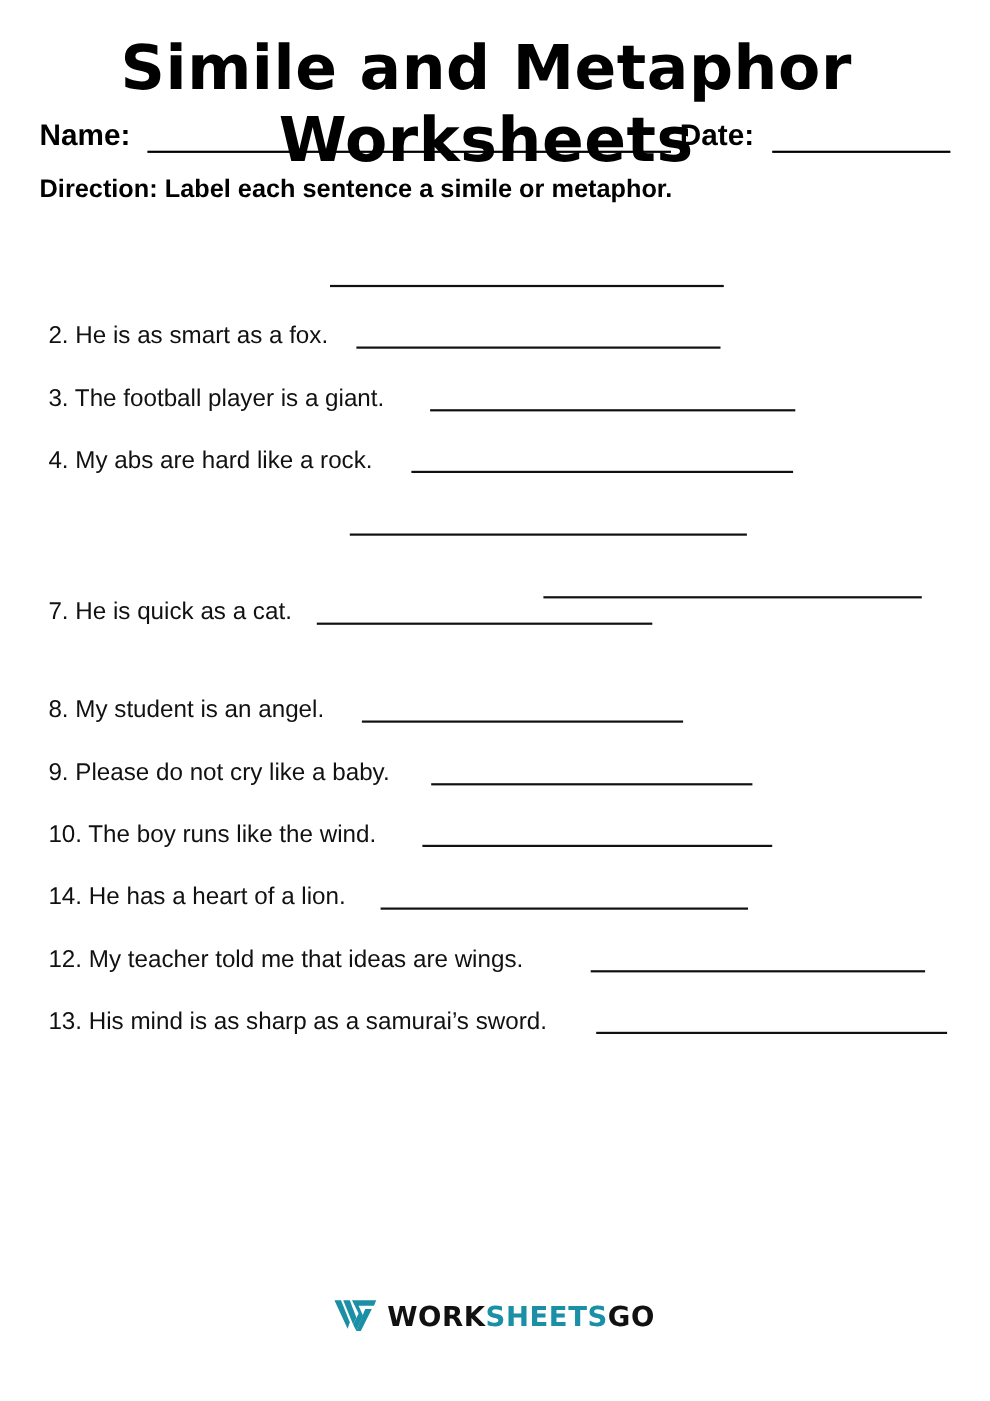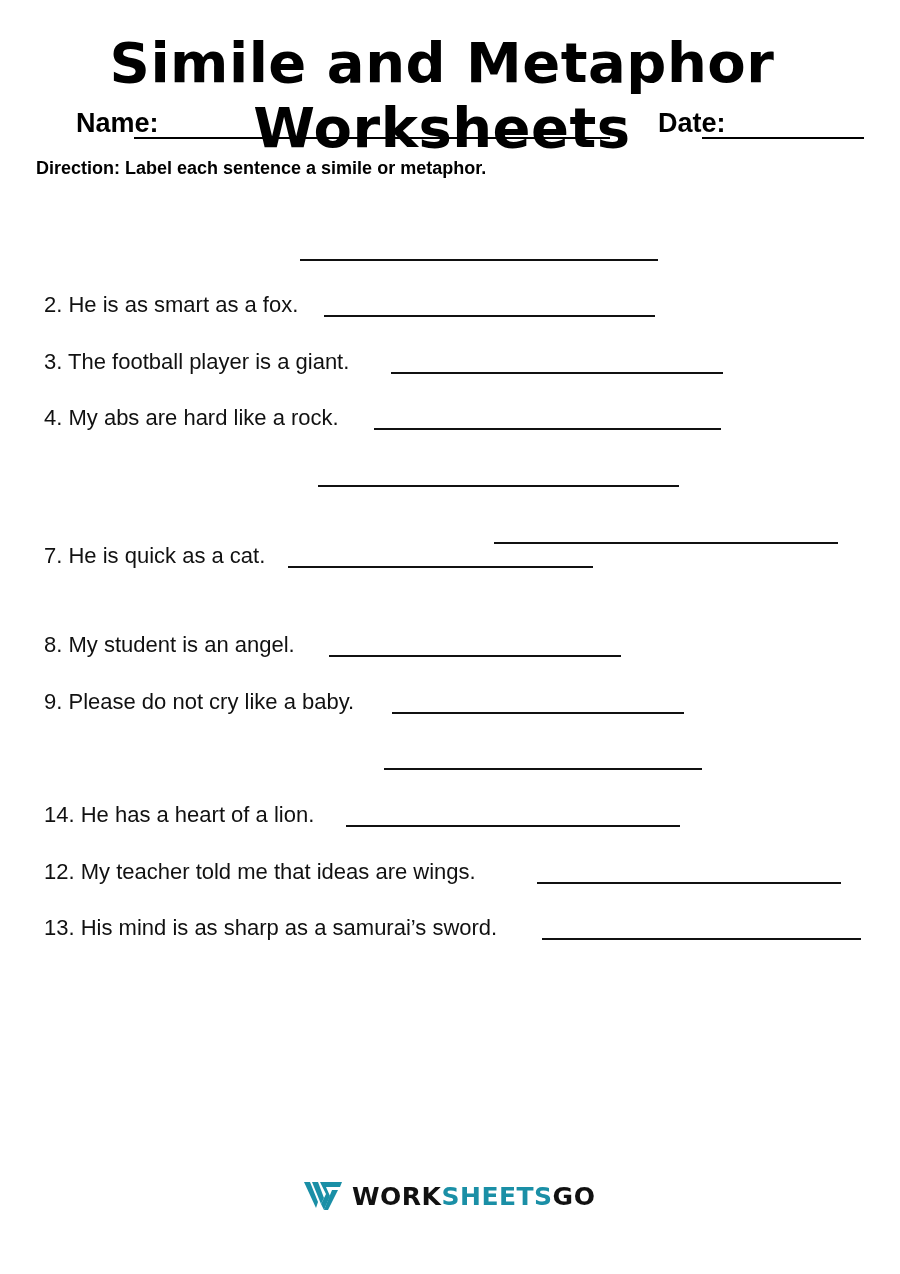--- a/index.html
+++ b/index.html
@@ -6,25 +6,25 @@
   body { width: 900px; height: 1274px; position: relative; overflow: hidden; color: #111; }
   .title {
     position: absolute; left: 0; top: 30px; width: 884px; text-align: center;
     font-family: "DejaVu Sans", sans-serif; font-weight: bold; font-size: 56px;
     letter-spacing: 0.5px; color: #000;
   }
   .name-row {
     position: absolute; left: 36px; top: 108px; width: 830px; height: 34px;
     font-family: "Liberation Sans", sans-serif; font-weight: bold; font-size: 27px; color: #000;
   }
-  .name-row .lbl { position: absolute; top: 0; margin-left: 40px; }
+  .name-row .lbl { position: absolute; top: 0; }
   .name-row .line { position: absolute; border-bottom: 2.5px solid #000; top: 29px; height: 0; }
   .direction {
     position: absolute; left: 36px; top: 158px;
-    font-family: "Liberation Sans", sans-serif; font-weight: bold; font-size: 18px; color: #000;
+    font-family: "Liberation Sans", sans-serif; font-weight: bold; font-size: 23px; color: #000;
   }
   .q {
     position: absolute; left: 44px; height: 30px;
     font-family: "Liberation Sans", sans-serif; font-size: 22px; color: #111; white-space: nowrap;
   }
   .q .ans { position: absolute; top: 23px; border-bottom: 2px solid #111; height: 0; }
   .logo {
     position: absolute; left: 304px; top: 1178px; height: 36px; display: flex; align-items: center;
   }
   .logo .word {
@@ -52,21 +52,21 @@
 <div id="questions">
     <div class="q" style="top: 236px;"><span class="ans" style="left: 256px; width: 358px;"></span></div>
     <div class="q" style="top: 292px;"><span>2. He is as smart as a fox.</span><span class="ans" style="left: 280px; width: 331px;"></span></div>
     <div class="q" style="top: 349px;"><span>3. The football player is a giant.</span><span class="ans" style="left: 347px; width: 332px;"></span></div>
     <div class="q" style="top: 405px;"><span>4. My abs are hard like a rock.</span><span class="ans" style="left: 330px; width: 347px;"></span></div>
     <div class="q" style="top: 462px;"><span class="ans" style="left: 274px; width: 361px;"></span></div>
     <div class="q" style="top: 519px;"><span class="ans" style="left: 450px; width: 344px;"></span></div>
     <div class="q" style="top: 543px;"><span>7. He is quick as a cat.</span><span class="ans" style="left: 244px; width: 305px;"></span></div>
     <div class="q" style="top: 632px;"><span>8. My student is an angel.</span><span class="ans" style="left: 285px; width: 292px;"></span></div>
     <div class="q" style="top: 689px;"><span>9. Please do not cry like a baby.</span><span class="ans" style="left: 348px; width: 292px;"></span></div>
-    <div class="q" style="top: 745px;"><span class="ans" style="left: 340px; width: 318px;"></span></div>
+    <div class="q" style="top: 745px;"><span>10. The boy runs like the wind.</span><span class="ans" style="left: 340px; width: 318px;"></span></div>
     <div class="q" style="top: 802px;"><span>14. He has a heart of a lion.</span><span class="ans" style="left: 302px; width: 334px;"></span></div>
     <div class="q" style="top: 859px;"><span>12. My teacher told me that ideas are wings.</span><span class="ans" style="left: 493px; width: 304px;"></span></div>
     <div class="q" style="top: 915px;"><span>13. His mind is as sharp as a samurai’s sword.</span><span class="ans" style="left: 498px; width: 319px;"></span></div>
   </div>
 
 <div class="logo">
   <svg width="40" height="32" viewBox="0 0 40 32">
     <polygon points="0,2 6,2 14,22 12,28" fill="#1a8fa6"></polygon>
     <polygon points="8,2 14,2 20,18 17,24" fill="#1a8fa6"></polygon>
     <polygon points="16,2 38,2 36,7 22,7 26,16 20,30 17,24 22,14" fill="#1a8fa6"></polygon>

